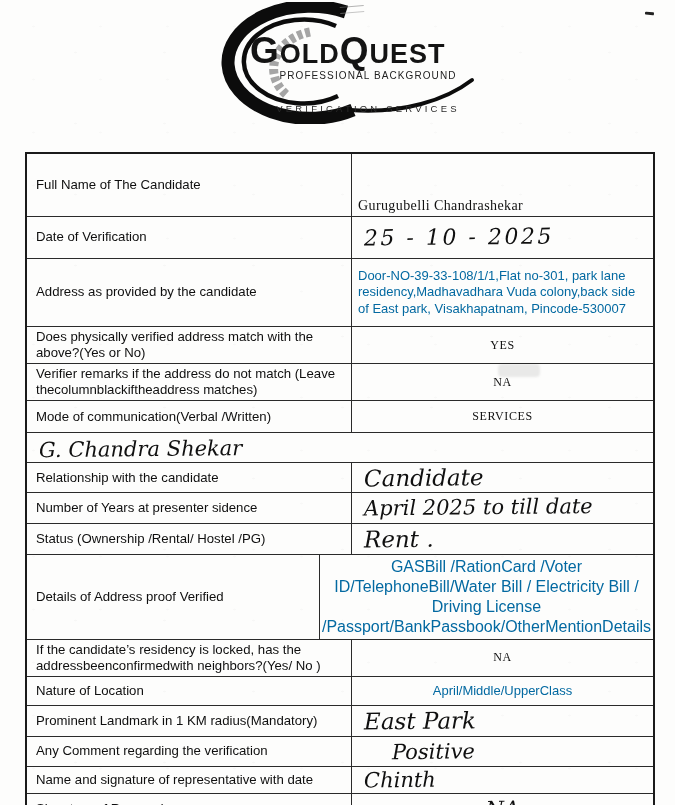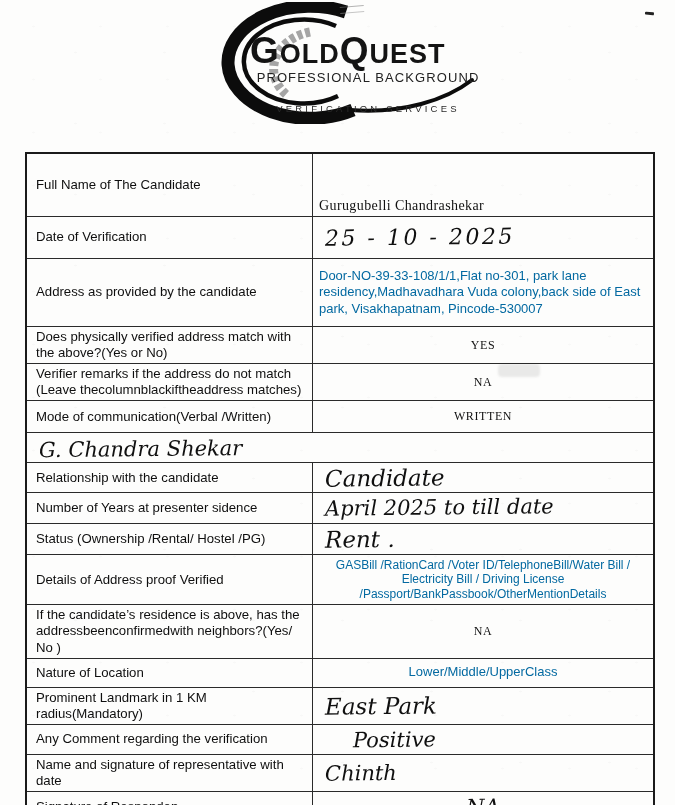--- a/index.html
+++ b/index.html
@@ -15,21 +15,21 @@
   .logo{position:absolute;left:0;top:0;width:675px;height:150px;}
   .swoosh{position:absolute;left:188px;top:2px;width:300px;height:122px;}
   .brand{
     position:absolute;left:250px;top:34px;width:236px;
     font-weight:700;color:#141414;letter-spacing:1px;
     font-size:27px;line-height:34px;white-space:nowrap;
   }
   .brand .lg{font-size:37px;}
   .tagline1{
     position:absolute;left:250px;top:70px;width:236px;text-align:center;
-    font-size:13px;letter-spacing:1.1px;color:#222;font-weight:400;
+    font-size:10px;letter-spacing:1.1px;color:#222;font-weight:400;
   }
   .tagline2{
     position:absolute;left:250px;top:83px;width:236px;text-align:center;
     font-size:9.5px;letter-spacing:3.2px;color:#2a2a2a;margin-top:20px;
   }
   .squiggle{
     position:absolute;left:340px;top:6px;width:24px;height:5px;opacity:.55;
     border-top:1.5px solid #777;border-bottom:1.5px solid #999;transform:rotate(-5deg);
   }
   .corner-dash{
@@ -41,21 +41,21 @@
     background:rgba(90,90,90,.12);filter:blur(1px);border-radius:4px;
   }
   
   .doc-table{
     position:absolute;left:25px;top:152px;width:630px;
     border:2px solid #1b1b1b;box-sizing:border-box;background:transparent;
   }
   .row{display:flex;box-sizing:border-box;border-bottom:1.6px solid #2a2a2a;}
   .row:last-child{border-bottom:none;}
   .cell-label{
-    width:286px;box-sizing:border-box;border-right:1.7px solid #2a2a2a;
+    width:325px;box-sizing:border-box;border-right:1.7px solid #2a2a2a;
     padding:2px 6px 2px 9px;display:flex;align-items:center;
     font-size:13.2px;line-height:1.22;color:#0f0f0f;
   }
   .cell-value{
     flex:1;box-sizing:border-box;display:flex;align-items:center;
     padding:2px 6px;color:#111;
   }
   .row:nth-child(1){min-height:33px}
   .row:nth-child(2){min-height:42px}
   .row:nth-child(3){min-height:68px}
@@ -71,21 +71,21 @@
   .row:nth-child(13){min-height:29px}
   .row:nth-child(14){min-height:31px}
   .row:nth-child(15){min-height:30px}
   .row:nth-child(16){min-height:27px}
   .row:nth-child(17){min-height:31px}
   .row:nth-child(18){min-height:26px}
   
   .v-serif{font-family:"Liberation Serif",serif;font-size:14px;letter-spacing:.4px;margin-top:42px;}
   .v-caps{font-family:"Liberation Serif",serif;font-size:12px;letter-spacing:.6px;}
   .v-sans{font-size:13px;line-height:1.27;color:#0369a1;}
-  .v-sans.tight{font-size:12px;line-height:1.24;padding:2px 2px;}
+  .v-sans.tight{font-size:16px;line-height:1.24;padding:2px 2px;}
   .center{justify-content:center;text-align:center;}
   .v-hand{
     font-family:"DejaVu Serif",serif;font-style:italic;
     font-size:23px;color:#101010;margin-top:-2px;transform:rotate(-0.6deg);
     white-space:nowrap;
   }
   .v-hand.date{font-size:22px;letter-spacing:2.5px;}
   .v-hand.small{font-size:21px;}
   .pad-hand{padding-left:12px;}
 </style>
@@ -130,21 +130,21 @@
     <div class="cell-value v-caps center">YES</div>
   </div>
 
   <div class="row">
     <div class="cell-label">Verifier remarks if the address do not match (Leave thecolumnblackiftheaddress matches)</div>
     <div class="cell-value v-caps center">NA</div>
   </div>
 
   <div class="row">
     <div class="cell-label">Mode of communication(Verbal /Written)</div>
-    <div class="cell-value v-caps center">WRITTEN</div>
+    <div class="cell-value v-caps center">SERVICES</div>
   </div>
 
   <div class="row">
     <div class="cell-value v-hand small pad-hand">G. Chandra Shekar</div>
   </div>
 
   <div class="row">
     <div class="cell-label">Relationship with the candidate</div>
     <div class="cell-value v-hand pad-hand">Candidate</div>
   </div>
@@ -158,27 +158,27 @@
     <div class="cell-label">Status (Ownership /Rental/ Hostel /PG)</div>
     <div class="cell-value v-hand pad-hand">Rent .</div>
   </div>
 
   <div class="row">
     <div class="cell-label">Details of Address proof Verified</div>
     <div class="cell-value v-sans tight center">GASBill /RationCard /Voter ID/TelephoneBill/Water Bill / Electricity Bill / Driving License /Passport/BankPassbook/OtherMentionDetails</div>
   </div>
 
   <div class="row">
-    <div class="cell-label">If the candidate’s residence is above, has the addressbeenconfirmedwith neighbors?(Yes/ No )</div>
+    <div class="cell-label">If the candidate’s residency is locked, has the addressbeenconfirmedwith neighbors?(Yes/ No )</div>
     <div class="cell-value v-caps center">NA</div>
   </div>
 
   <div class="row">
     <div class="cell-label">Nature of Location</div>
-    <div class="cell-value v-sans center">Lower/Middle/UpperClass</div>
+    <div class="cell-value v-sans center">April/Middle/UpperClass</div>
   </div>
 
   <div class="row">
     <div class="cell-label">Prominent Landmark in 1 KM radius(Mandatory)</div>
     <div class="cell-value v-hand pad-hand">East Park</div>
   </div>
 
 
   <div class="row">
     <div class="cell-label">Any Comment regarding the verification</div>

